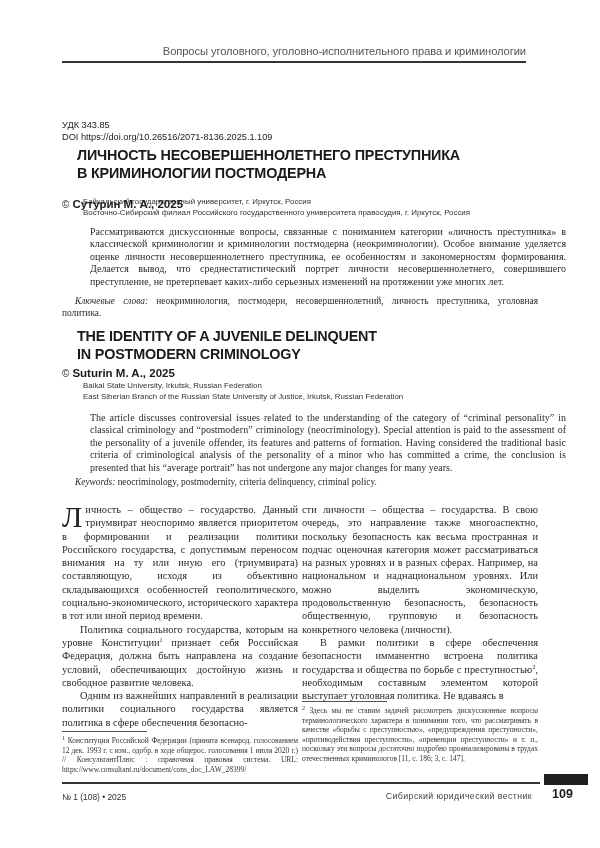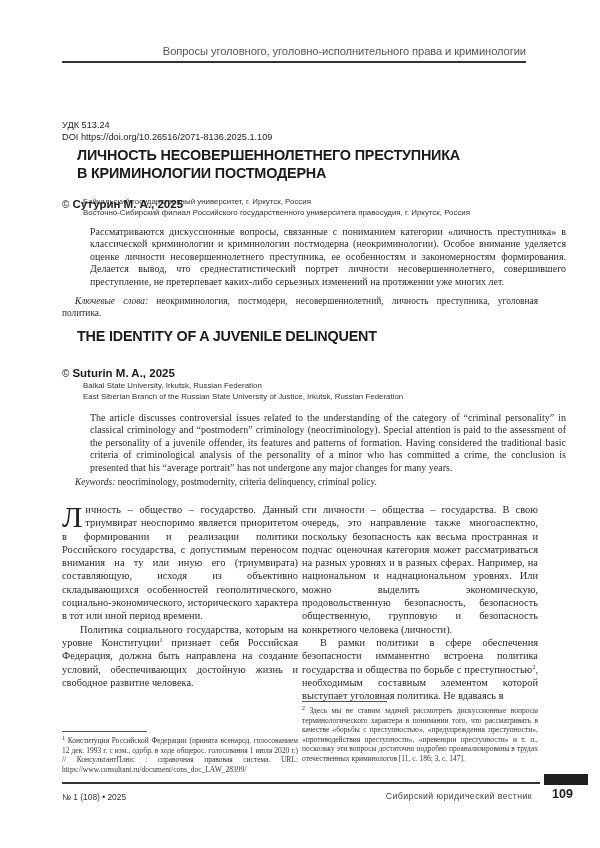--- a/index.html
+++ b/index.html
@@ -61,21 +61,21 @@
 </style>
 </head>
 <body>
 
 <div class="page">
 
   <div class="running-head">Вопросы уголовного, уголовно-исполнительного права и криминологии</div>
   <div class="head-rule"></div>
 
   <div class="udk">
-    <div>УДК 513.24</div>
+    <div>УДК 343.85</div>
     <div>DOI https://doi.org/10.26516/2071-8136.2025.1.109</div>
   </div>
 
   <div class="title ru">
     <div>ЛИЧНОСТЬ НЕСОВЕРШЕННОЛЕТНЕГО ПРЕСТУПНИКА</div>
     <div>В КРИМИНОЛОГИИ ПОСТМОДЕРНА</div>
   </div>
   <div class="author ru">
     <span class="copy">©</span><span>Сутурин М. А., 2025</span>
   </div>
@@ -84,37 +84,39 @@
     <div>Восточно-Сибирский филиал Российского государственного университета правосудия, г. Иркутск, Россия</div>
   </div>
   <div class="abstract ru">Рассматриваются дискуссионные вопросы, связанные с пониманием категории «личность преступника» в классической криминологии и криминологии постмодерна (неокриминологии). Особое внимание уделяется оценке личности несовершеннолетнего преступника, ее особенностям и закономерностям формирования. Делается вывод, что среднестатистический портрет личности несовершеннолетнего, совершившего преступление, не претерпевает каких-либо серьезных изменений на протяжении уже многих лет.</div>
   <div class="keywords ru">
     <span class="kw-label">Ключевые слова:</span>
     <span>неокриминология, постмодерн, несовершеннолетний, личность преступника, уголовная политика.</span>
   </div>
 
   <div class="title en">
     <div>THE IDENTITY OF A JUVENILE DELINQUENT</div>
+    <div>IN POSTMODERN CRIMINOLOGY</div>
   </div>
   <div class="author en">
     <span class="copy">©</span><span>Suturin M. A., 2025</span>
   </div>
   <div class="affil en">
     <div>Baikal State University, Irkutsk, Russian Federation</div>
     <div>East Siberian Branch of the Russian State University of Justice, Irkutsk, Russian Federation</div>
   </div>
   <div class="abstract en">The article discusses controversial issues related to the understanding of the category of “criminal personality” in classical criminology and “postmodern” criminology (neocriminology). Special attention is paid to the assessment of the personality of a juvenile offender, its features and patterns of formation. Having considered the traditional basic criteria of criminological analysis of the personality of a minor who has committed a crime, the conclusion is presented that his “average portrait” has not undergone any major changes for many years.</div>
   <div class="keywords en">
     <span class="kw-label">Keywords:</span>
     <span>neocriminology, postmodernity, criteria delinquency, criminal policy.</span>
   </div>
 
   <div class="col left">
     <p class="noindent"><span class="dropcap">Л</span><span>ичность – общество – государство. Данный триумвират неоспоримо является приоритетом в формировании и реализации политики Российского государства, с допустимым переносом внимания на ту или иную его (триумвирата) составляющую, исходя из объективно складывающихся особенностей геополитического, социально-экономического, исторического характера в тот или иной период времени.</span></p>
     <p><span>Политика социального государства, которым на уровне Конституции</span><sup>1</sup><span> признает себя Российская Федерация, должна быть направлена на создание условий, обеспечивающих достойную жизнь и свободное развитие человека.</span></p>
+    <p><span>Одним из важнейших направлений в реализации политики социального государства является политика в сфере обеспечения безопасно-</span></p>
   </div>
 
   <div class="col right">
     <p class="noindent"><span>сти личности – общества – государства. В свою очередь, это направление также многоаспектно, поскольку безопасность как весьма пространная и подчас оценочная категория может рассматриваться на разных уровнях и в разных сферах. Например, на национальном и наднациональном уровнях. Или можно выделить экономическую, продовольственную безопасность, безопасность общественную, групповую и безопасность конкретного человека (личности).</span></p>
     <p><span>В рамки политики в сфере обеспечения безопасности имманентно встроена политика государства и общества по борьбе с преступностью</span><sup>2</sup><span>, необходимым составным элементом которой выступает уголовная политика. Не вдаваясь в</span></p>
   </div>
 
   <div class="fn-rule left"></div>
   <div class="footnote left">
     <sup>1</sup><span> Конституция Российской Федерации (принята всенарод. голосованием 12 дек. 1993 г. с изм., одобр. в ходе общерос. голосования 1 июля 2020 г.) // КонсультантПлюс : справочная правовая система. URL: https://www.consultant.ru/document/cons_doc_LAW_28399/</span>

